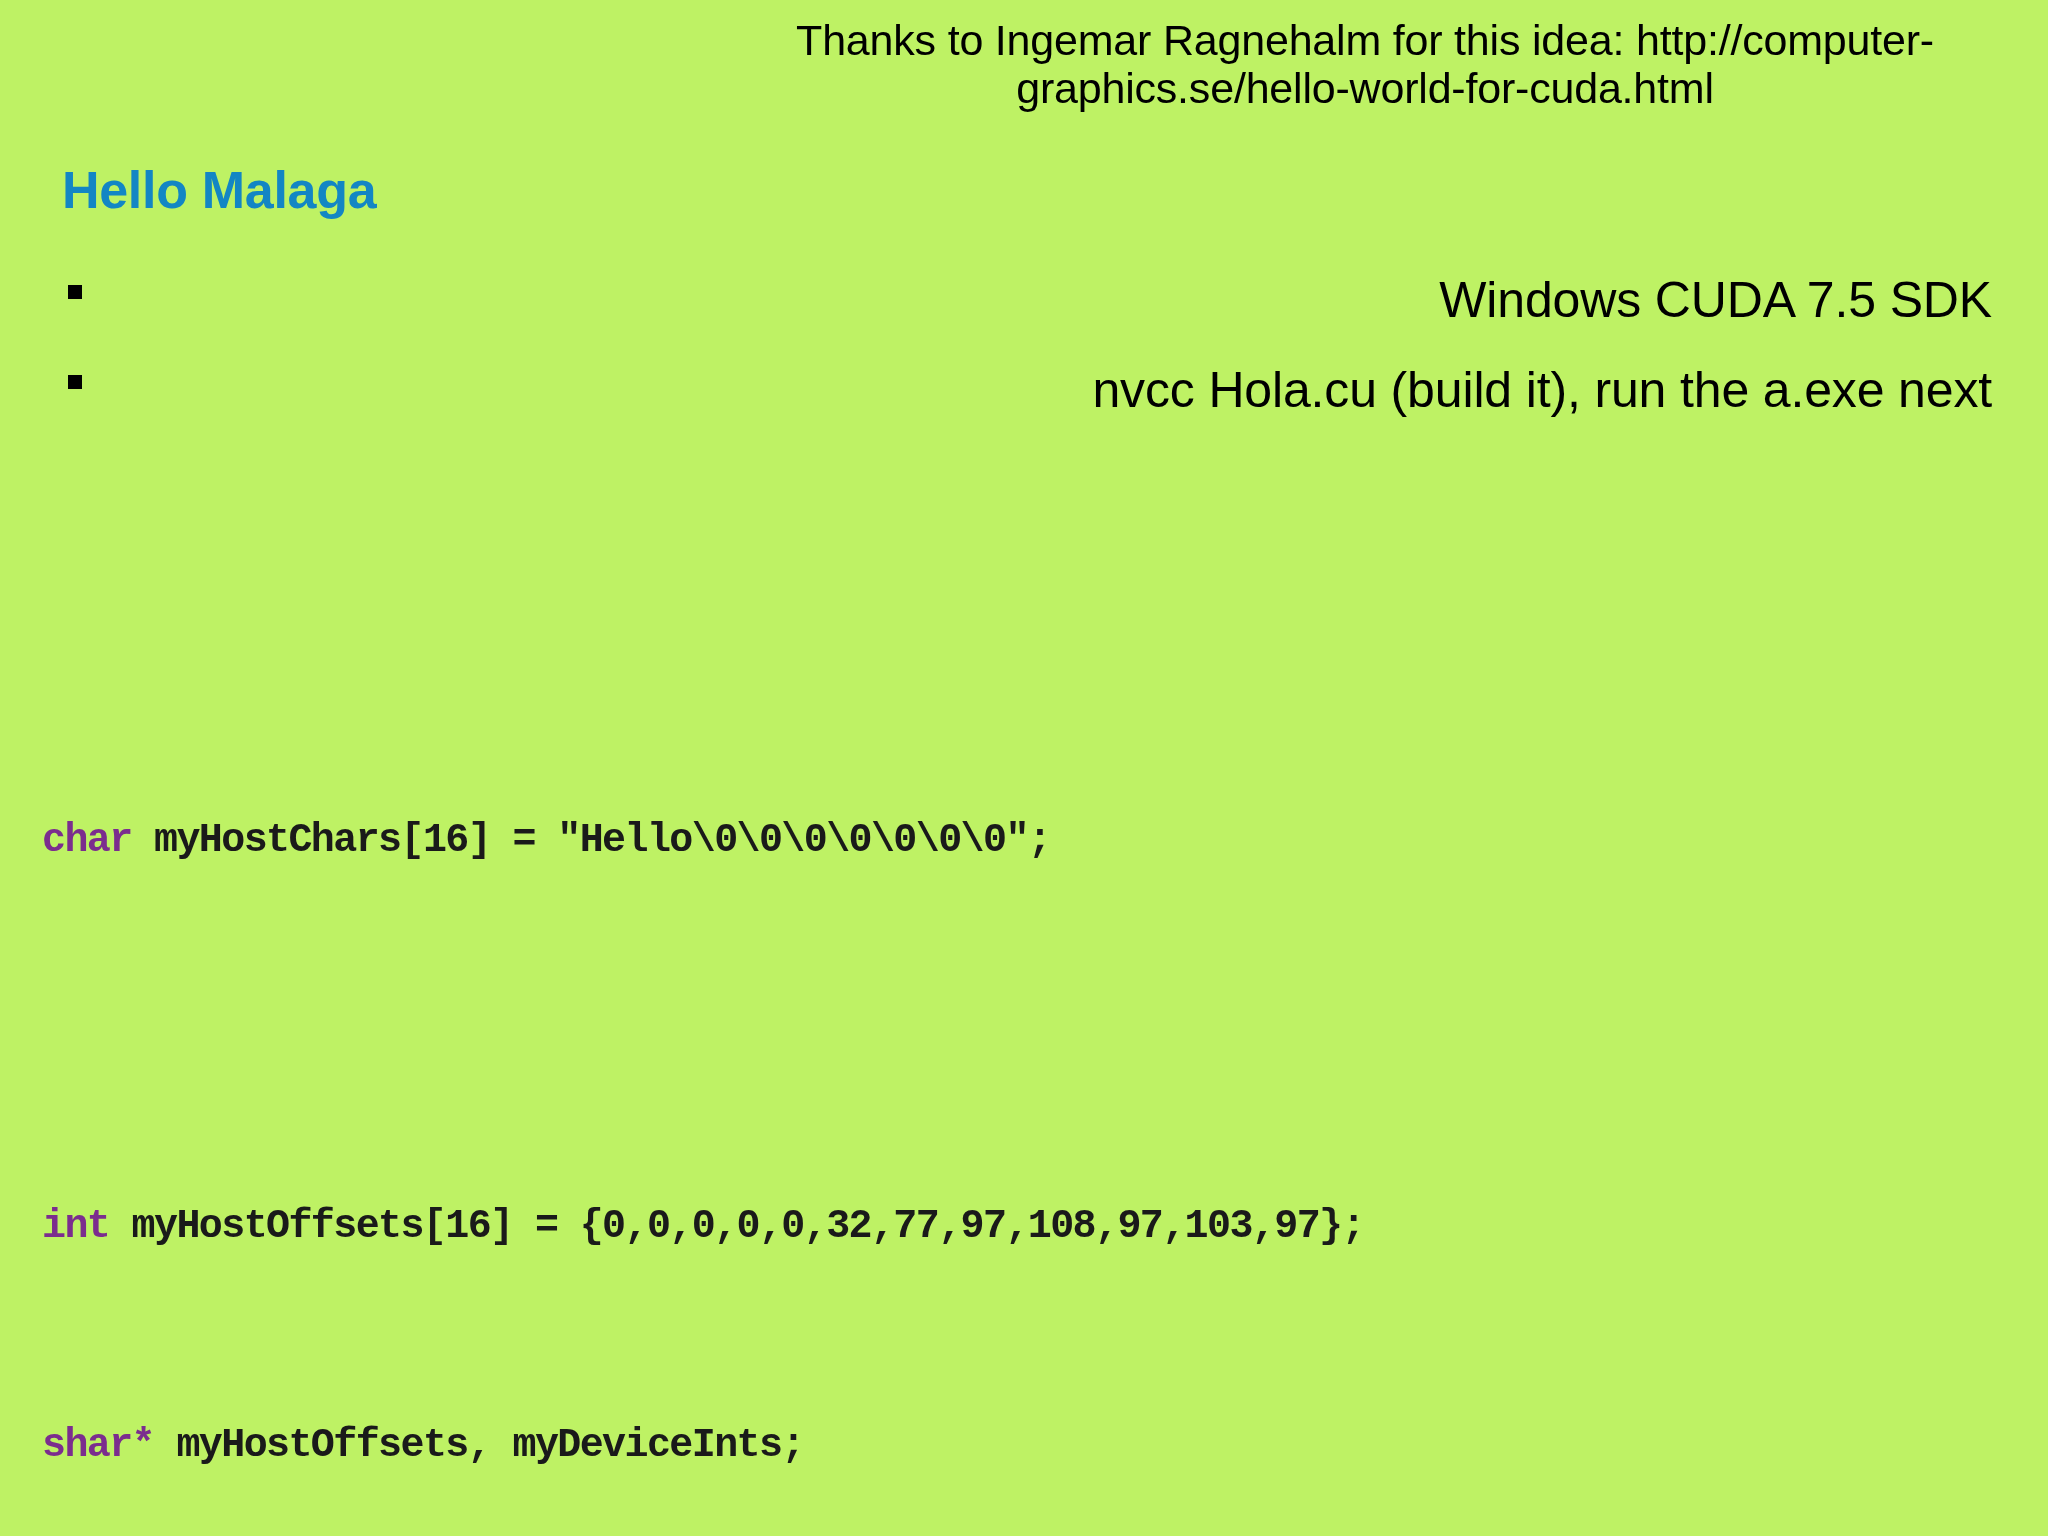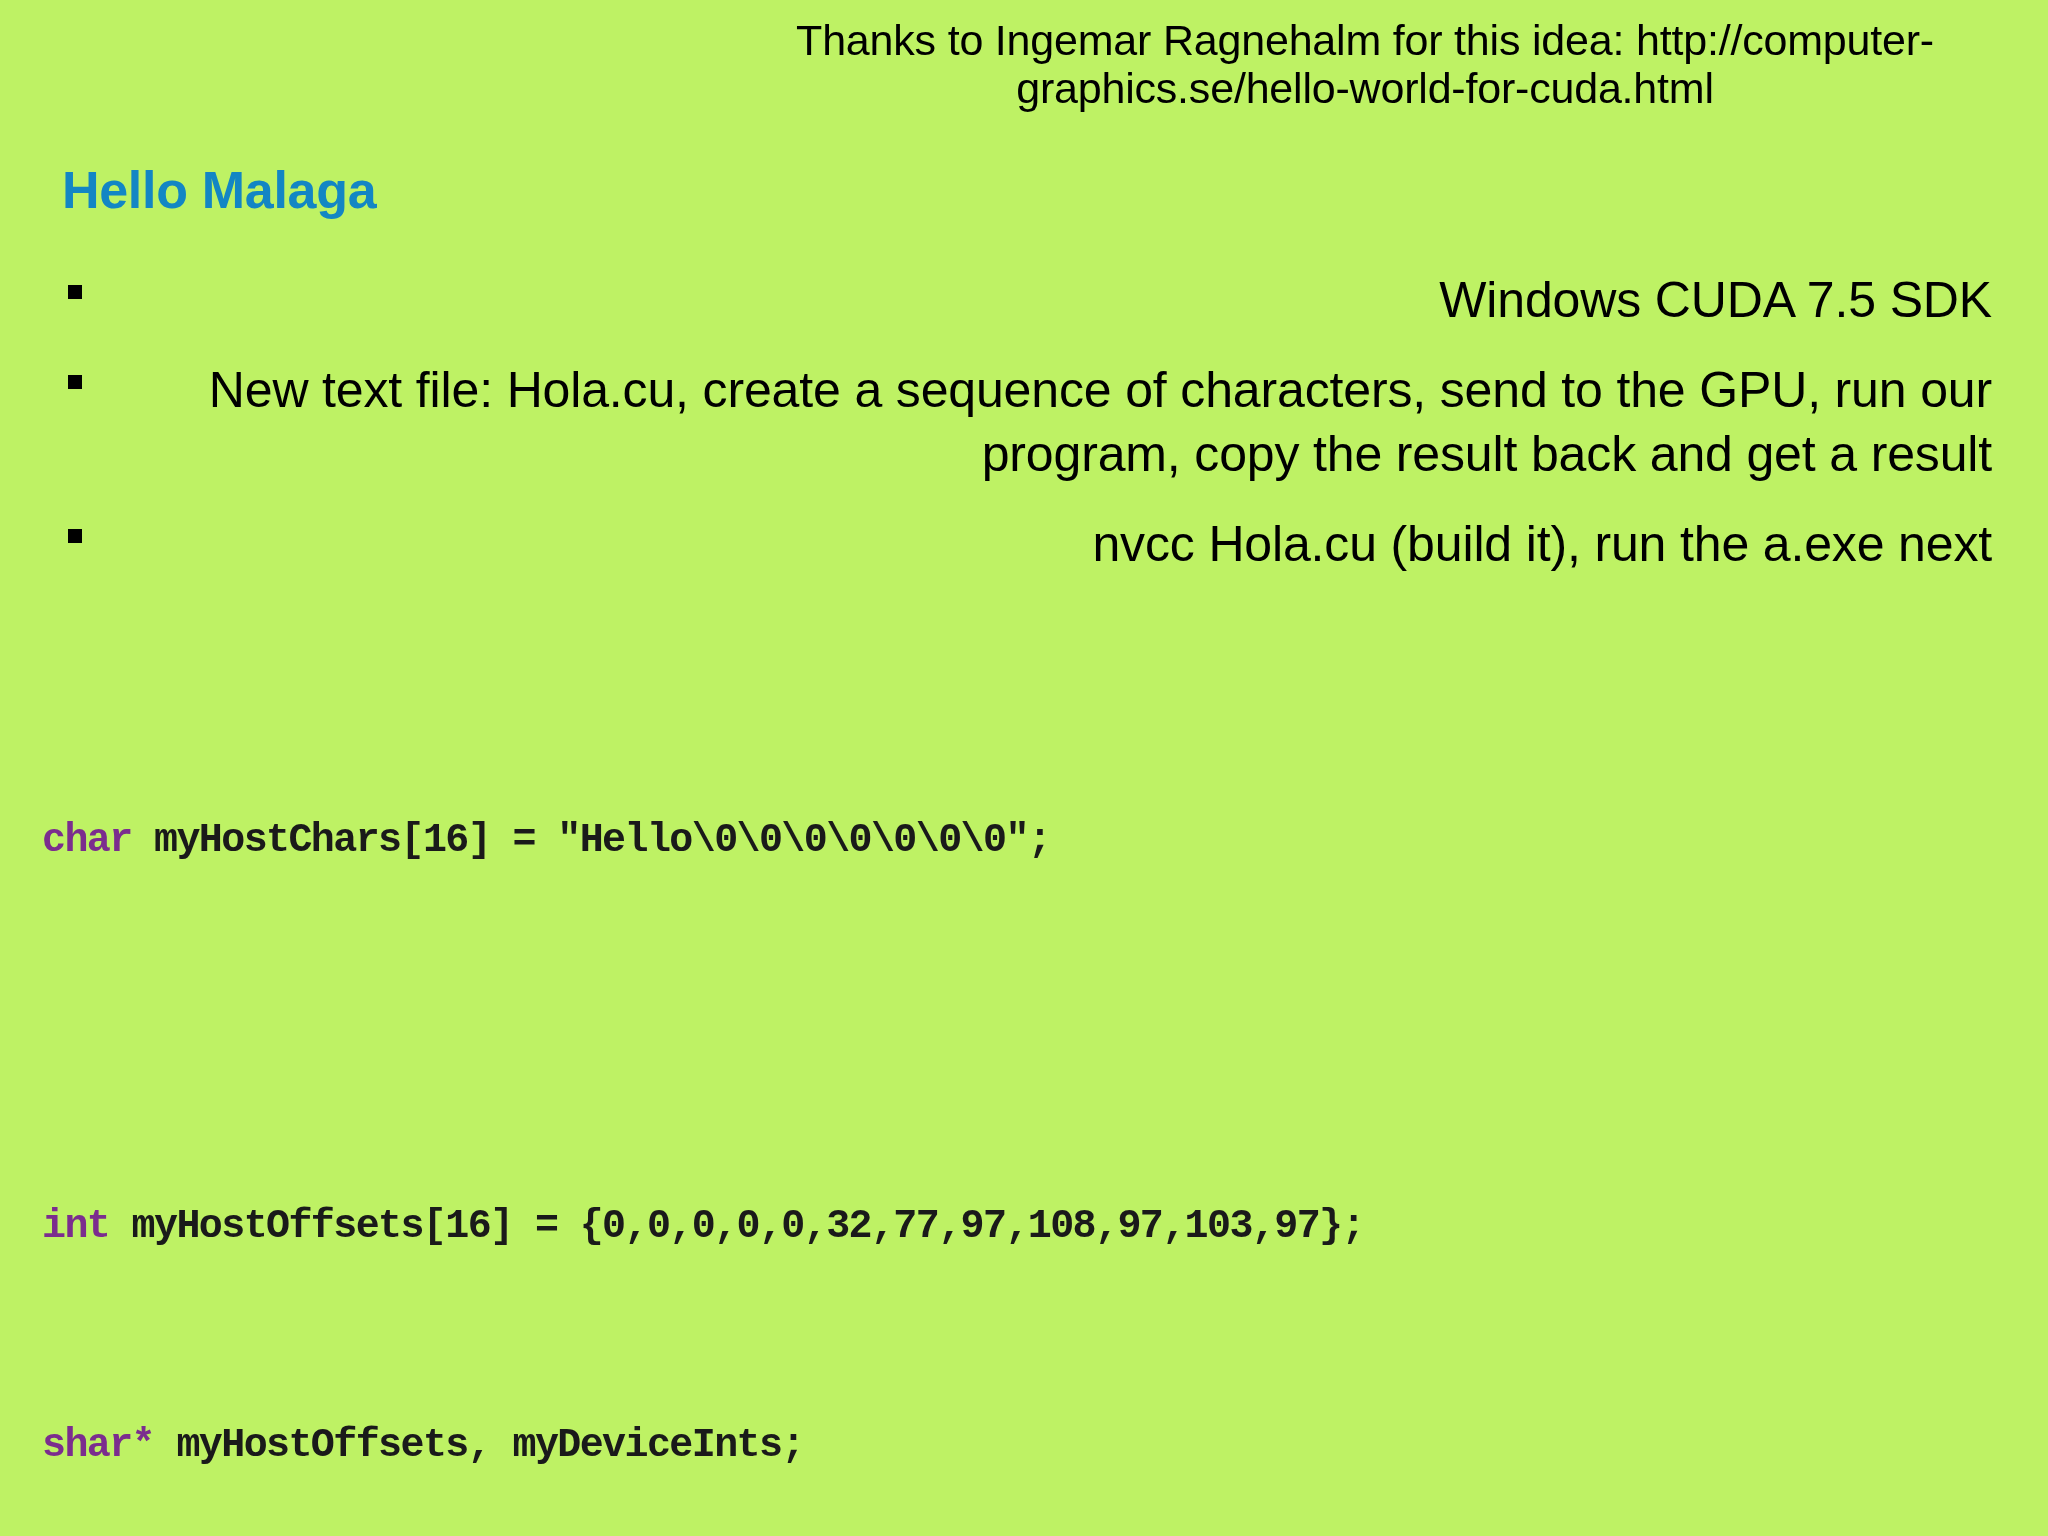--- a/index.html
+++ b/index.html
@@ -109,21 +109,20 @@
 
   <div class="bullets">
 
     <div class="bullet">
       <span class="marker"></span>
       <span>Windows CUDA 7.5 SDK</span>
     </div>
 
     <div class="bullet">
       <span class="marker"></span>
-      <span>New text file: Hola.cu, create a sequence of characters, send to the GPU, run our program, copy the result back and get a result</span>
     </div>
 
     <div class="bullet">
       <span class="marker"></span>
       <b>nvcc</b><span> Hola.cu (build it), run the a.exe next</span>
     </div>
 
 
   </div>
 

